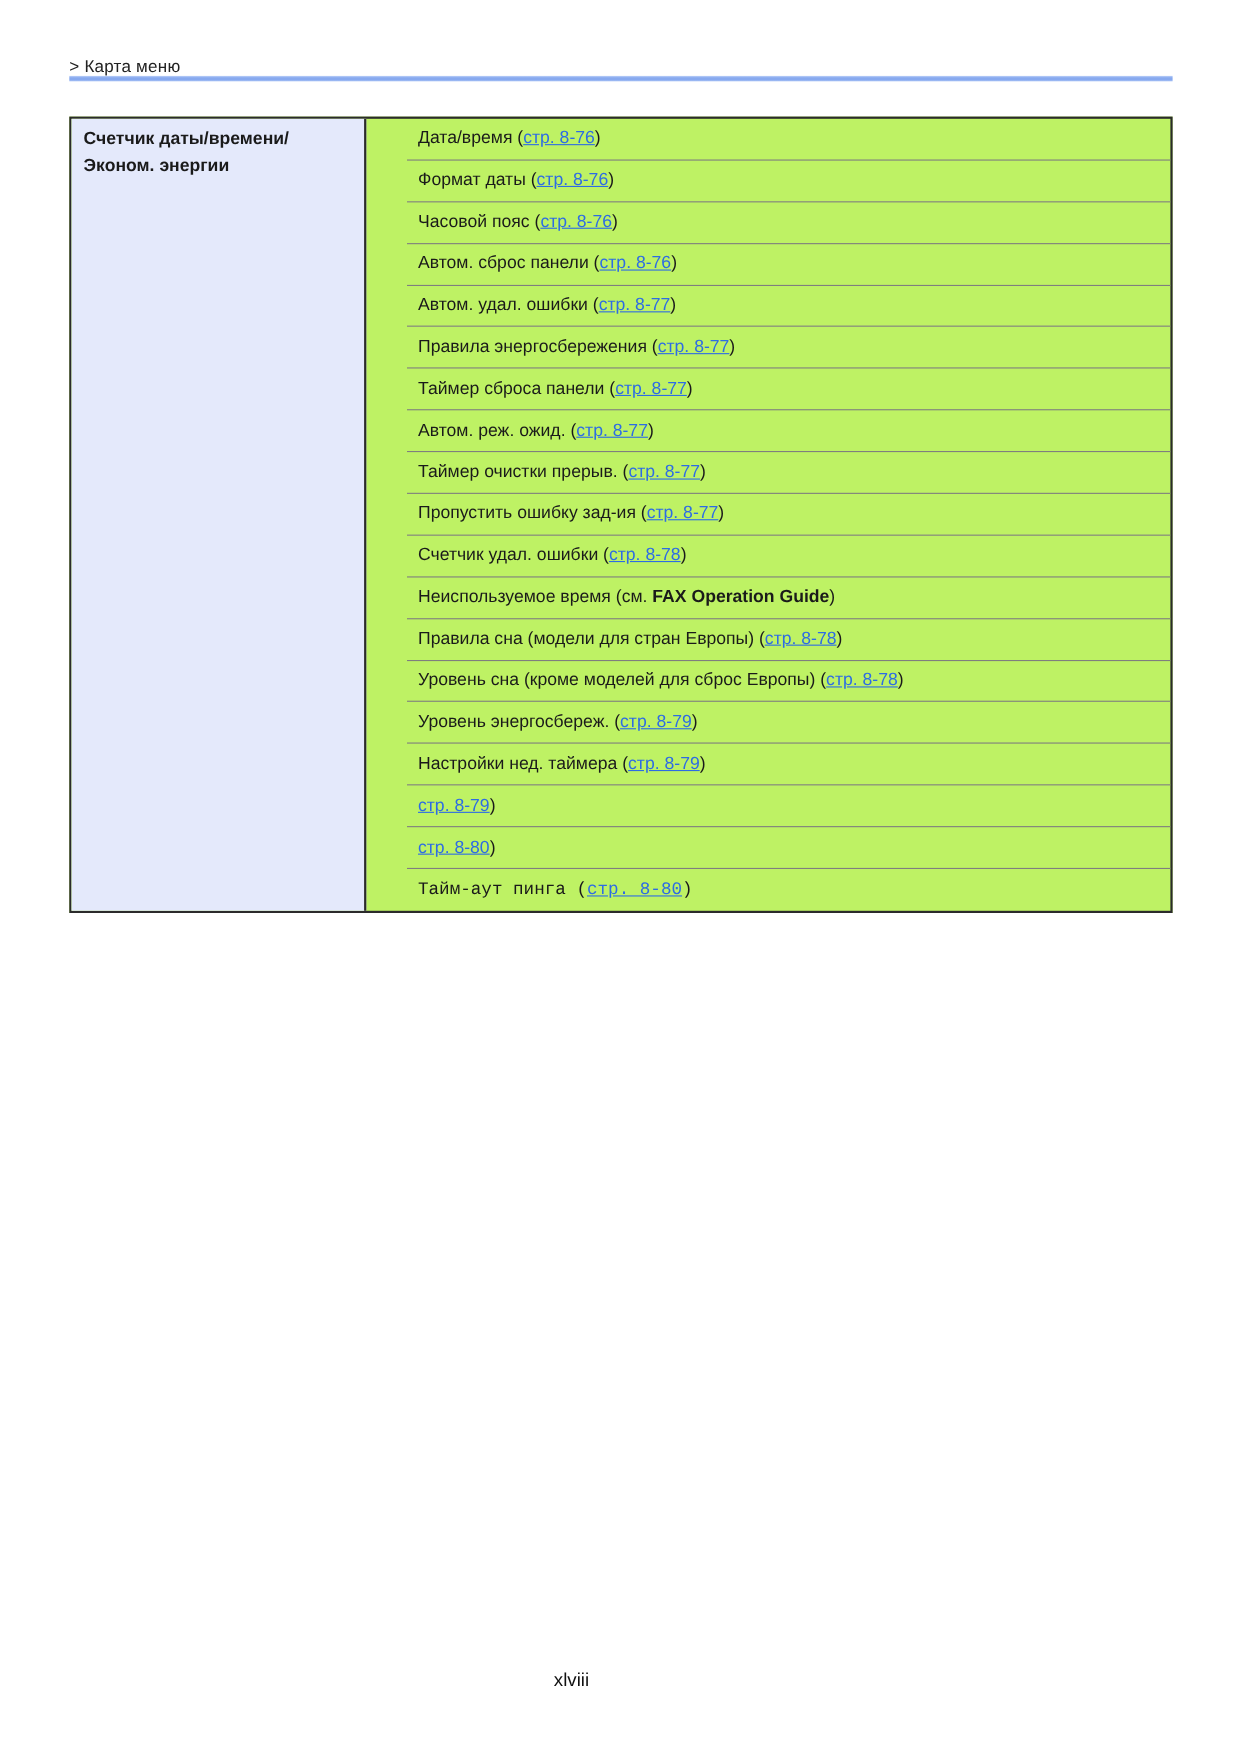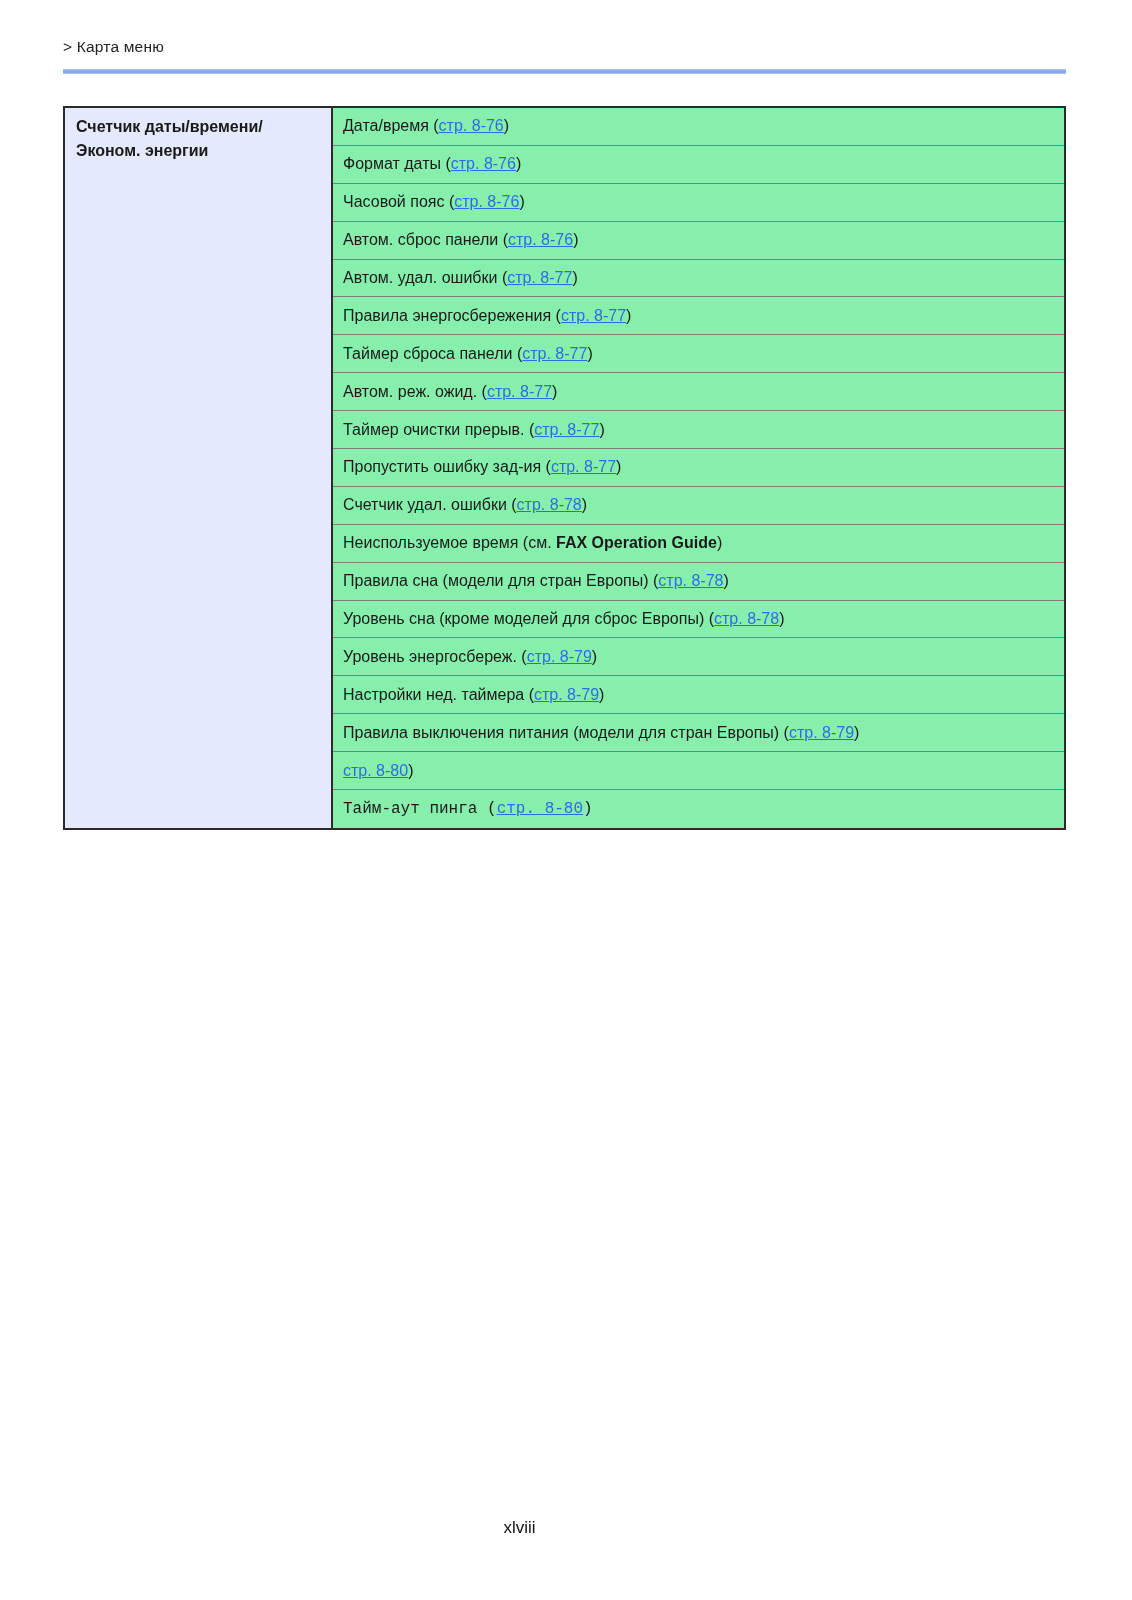--- a/index.html
+++ b/index.html
@@ -10,47 +10,48 @@
     --border-light:#7f7f7f;
     --text:#1a1a1a;
   }
   html,body{margin:0;padding:0;}
   body{
     width:1132px;height:1600px;background:#ffffff;position:relative;
     font-family:"Liberation Sans", sans-serif;color:var(--text);
     overflow:hidden;
   }
   .breadcrumb{
-    position:absolute;left:63px;top:38px;
+    position:absolute;left:63px;top:52px;
     font-size:15.5px;color:#222222;letter-spacing:0.2px;
   }
   .rule{
     position:absolute;left:63px;top:69px;width:1003px;height:5px;
     background:linear-gradient(to bottom,#bcd0f8 0%,var(--accent-rule) 35%,var(--accent-rule) 75%,#bcd0f8 100%);
   }
   .menu-table{
     position:absolute;left:63px;top:106px;width:1003px;
     display:flex;box-sizing:border-box;
     border:2px solid var(--border-dark);
-    background:#86efac;
+    background:#bef264;
   }
   .head-cell{
     width:268px;flex:0 0 268px;box-sizing:border-box;
     background:var(--header-cell-bg);
     border-right:2px solid var(--border-dark);
     padding:7px 8px 0 11px;
     font-weight:bold;font-size:16px;line-height:24px;
   }
   .rows-col{flex:1;display:flex;flex-direction:column;}
   .trow{
     height:37.9px;box-sizing:border-box;
     display:flex;align-items:center;
     padding:0 8px 0 10px;
     font-size:16px;white-space:pre;
     border-bottom:1px solid var(--border-light);
+    margin-left:37px;
   }
   .trow:last-child{border-bottom:none;font-family:Liberation Mono, monospace;}
   .plink{color:var(--link);text-decoration:underline;cursor:pointer;}
   .row-bold{font-weight:bold;}
   .page-number{
     position:absolute;left:0;top:1518px;width:1039px;
     text-align:center;font-size:17px;color:#111111;
   }
 </style>
 </head>
@@ -91,21 +92,21 @@
   <div class="trow"><span>Неиспользуемое время (см. </span><span class="row-bold">FAX Operation Guide</span><span>)</span></div>
 
   <div class="trow"><span>Правила сна (модели для стран Европы) (</span><a class="plink" href="#">стр. 8-78</a><span>)</span></div>
 
   <div class="trow"><span>Уровень сна (кроме моделей для сброс Европы) (</span><a class="plink" href="#">стр. 8-78</a><span>)</span></div>
 
   <div class="trow"><span>Уровень энергосбереж. (</span><a class="plink" href="#">стр. 8-79</a><span>)</span></div>
 
   <div class="trow"><span>Настройки нед. таймера (</span><a class="plink" href="#">стр. 8-79</a><span>)</span></div>
 
-  <div class="trow"><span>Правила выключения питания (модели для стран Европы) (</span><a class="plink" href="#">стр. 8-79</a><span>)</span></div>
+  <div class="trow"><a class="plink" href="#">стр. 8-79</a><span>)</span></div>
 
   <div class="trow"><a class="plink" href="#">стр. 8-80</a><span>)</span></div>
 
   <div class="trow"><span>Тайм-аут пинга (</span><a class="plink" href="#">стр. 8-80</a><span>)</span></div>
 </div>
 </div>
 
 <div class="page-number">xlviii</div>
 
 </body></html>

